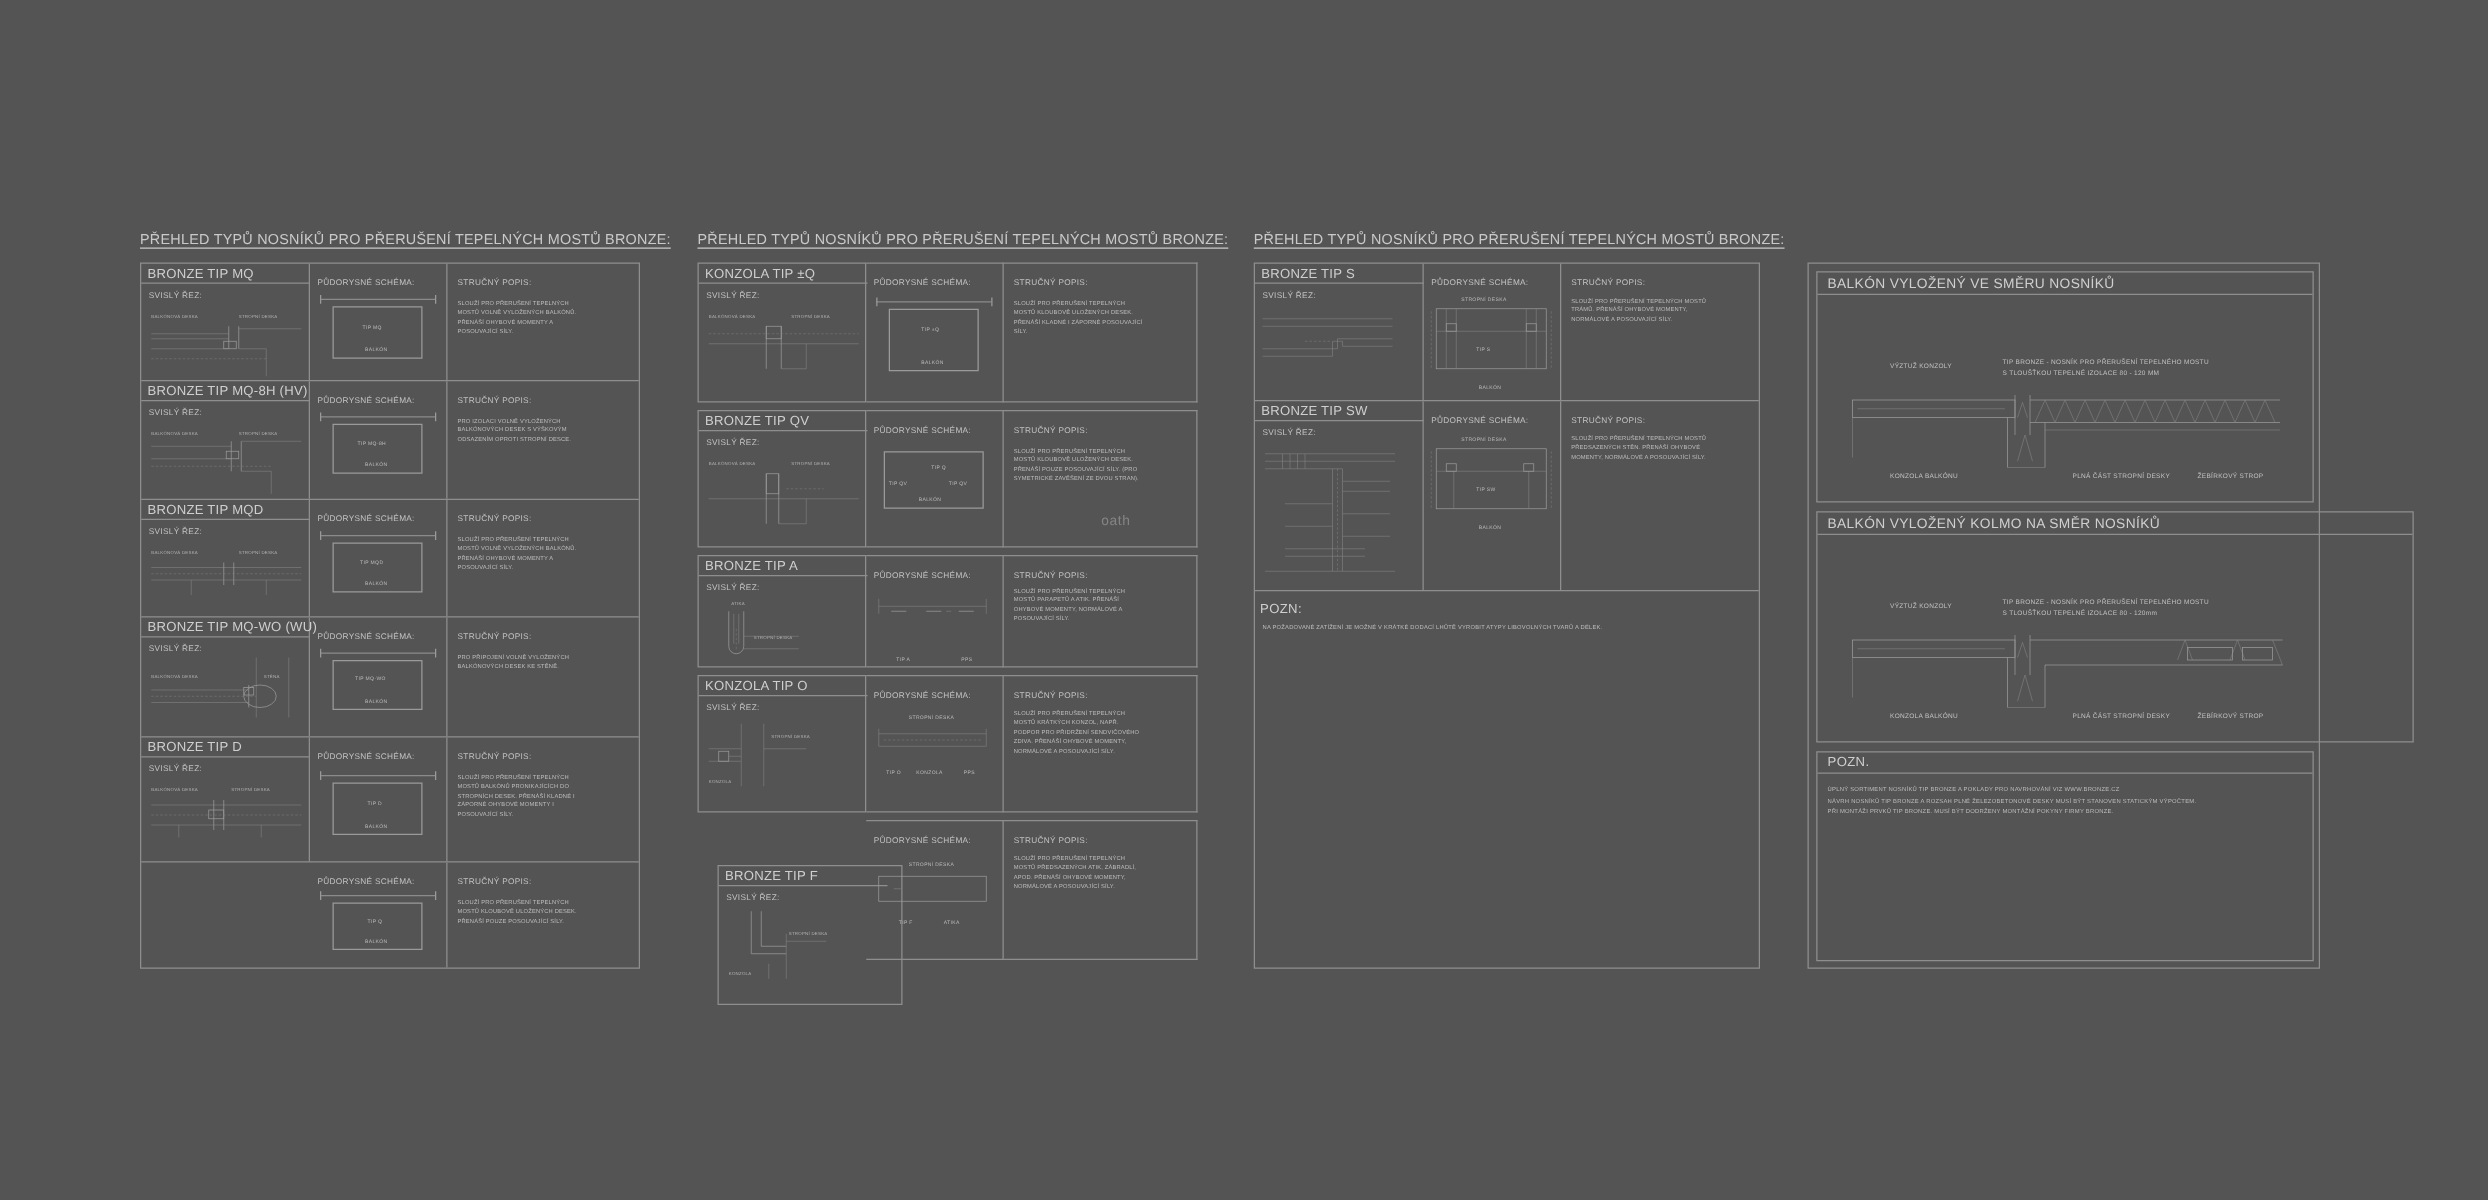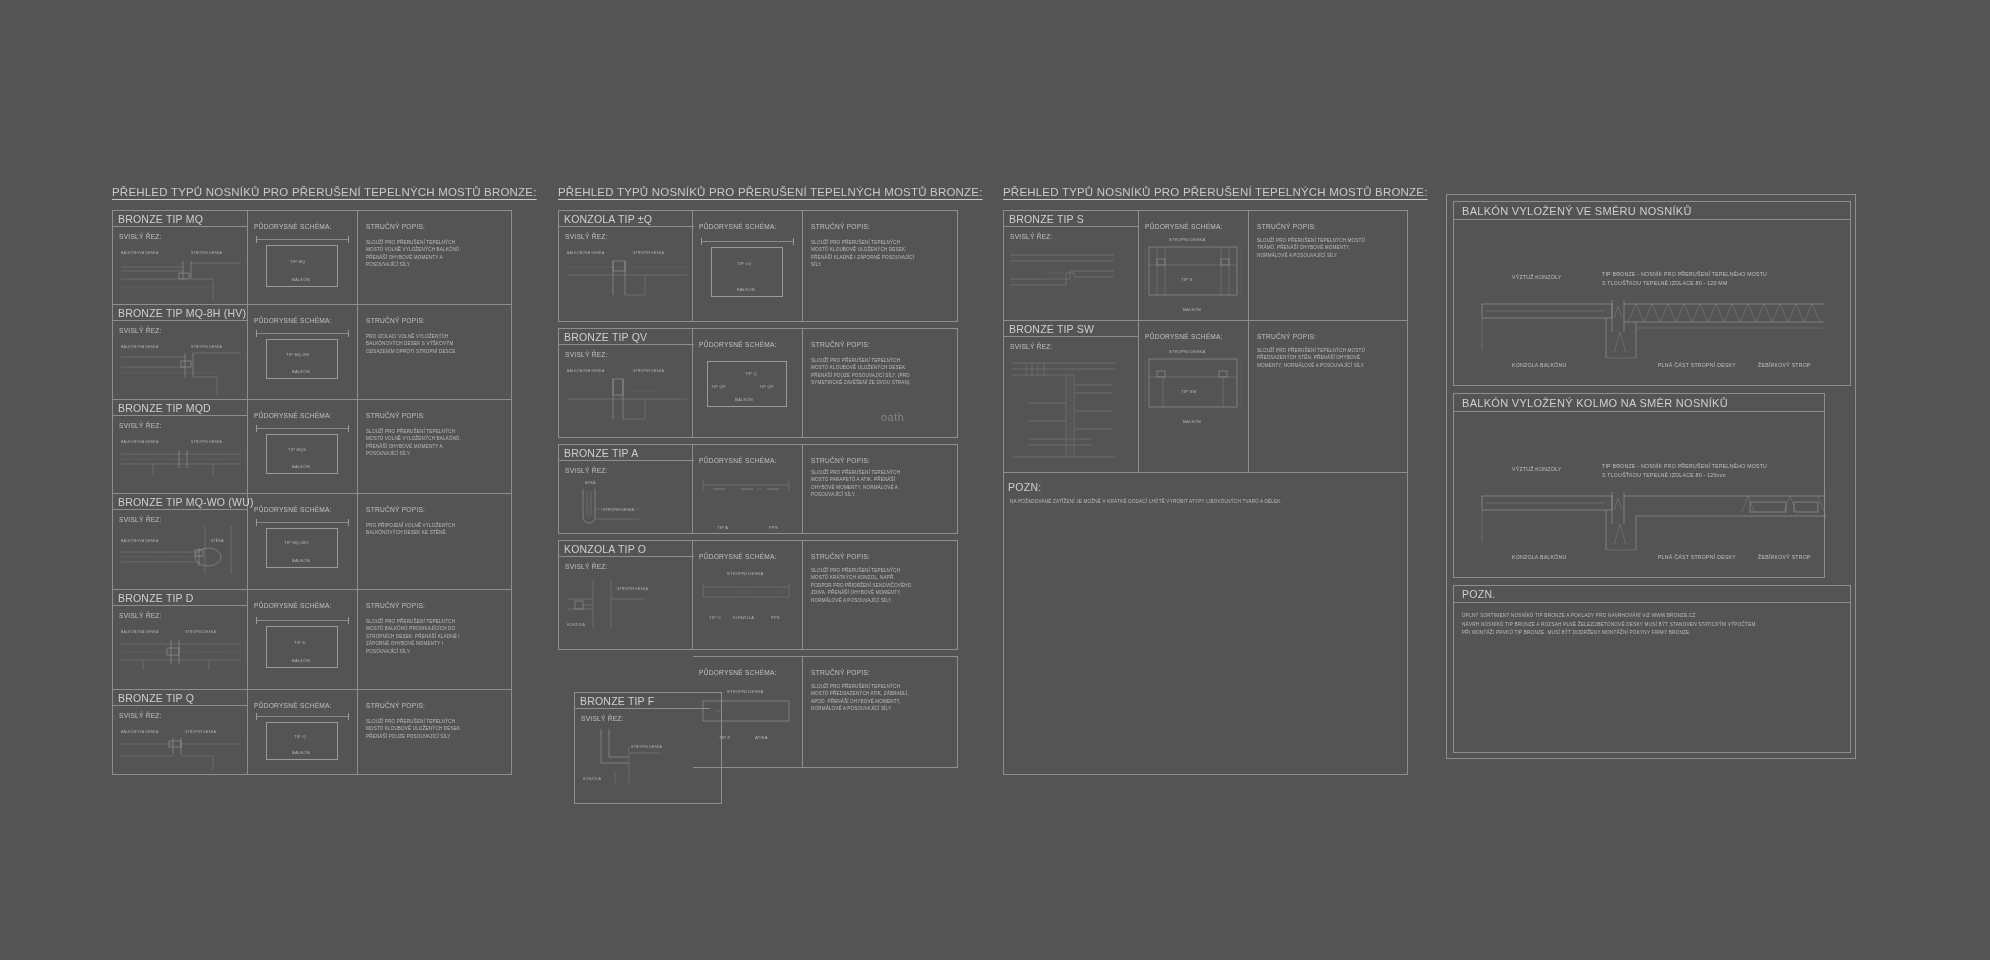--- a/index.html
+++ b/index.html
@@ -262,36 +262,20 @@
         <div class="planlbl" style="left:46px; top:50px;">TIP D</div>
         <div class="planlbl" style="left:44px; top:68px;">BALKÓN</div>
       </div>
       <div class="cell c3">
         <div class="subhead" style="left:8px; top:12px;">STRUČNÝ POPIS:</div>
         <div class="desc" style="left:8px; top:28px;">SLOUŽÍ PRO PŘERUŠENÍ TEPELNÝCH MOSTŮ BALKÓNŮ PRONIKAJÍCÍCH DO STROPNÍCH DESEK. PŘENÁŠÍ KLADNÉ I ZÁPORNÉ OHYBOVÉ MOMENTY I POSOUVAJÍCÍ SÍLY.</div>
       </div>
     </div>
 
     <div class="row" style="height:84px;">
-      <div class="cell c1">
-        <div class="rowhead">BRONZE TIP Q</div>
-        <div class="subhead" style="left:6px; top:22px;">SVISLÝ ŘEZ:</div>
-        <div class="tinylbl" style="left:8px; top:40px;">BALKÓNOVÁ DESKA</div>
-        <div class="tinylbl" style="left:72px; top:40px;">STROPNÍ DESKA</div>
-        <svg width="135" height="42" style="left:0; top:46px;">
-          <line class="thin" x1="8" y1="8" x2="60" y2="8"></line>
-          <line x1="60" y1="2" x2="60" y2="18"></line>
-            <line x1="68" y1="2" x2="68" y2="18"></line>
-          <rect x="56" y="5" width="12" height="6"></rect>
-          <line class="thin" x1="68" y1="8" x2="128" y2="8"></line>
-          <line class="thin" x1="8" y1="20" x2="60" y2="20"></line>
-          <line class="thin" x1="68" y1="20" x2="100" y2="20"></line>
-          <line class="thin" x1="100" y1="20" x2="100" y2="34"></line>
-        </svg>
-      </div>
       <div class="cell c2">
         <div class="subhead" style="left:6px; top:12px;">PŮDORYSNÉ SCHÉMA:</div>
         <div class="dim" style="left:8px; top:26px; width:92px;"></div>
         <div class="ln vln" style="left:8px; top:23px; height:7px;"></div>
         <div class="ln vln" style="left:100px; top:23px; height:7px;"></div>
         <div class="planrect" style="left:18px; top:32px; width:72px; height:38px;"></div>
         <div class="planlbl" style="left:46px; top:44px;">TIP Q</div>
         <div class="planlbl" style="left:44px; top:60px;">BALKÓN</div>
       </div>
       <div class="cell c3">
@@ -548,21 +532,21 @@
         <div class="desc" style="left:8px; top:26px; width:110px;">SLOUŽÍ PRO PŘERUŠENÍ TEPELNÝCH MOSTŮ PŘEDSAZENÝCH STĚN. PŘENÁŠÍ OHYBOVÉ MOMENTY, NORMÁLOVÉ A POSOUVAJÍCÍ SÍLY.</div>
       </div>
     </div>
 
     <div class="row" style="height:300px;">
       <div style="position:absolute; left:4px; top:8px; font-size:10.5px; color:#cfcfcf; letter-spacing:.3px;">POZN:</div>
       <div style="position:absolute; left:6px; top:26px; font-size:4.6px; color:#bdbdbd; letter-spacing:.2px;">NA POŽADOVANÉ ZATÍŽENÍ JE MOŽNÉ V KRÁTKÉ DODACÍ LHŮTĚ VYROBIT ATYPY LIBOVOLNÝCH TVARŮ A DÉLEK.</div>
     </div>
   </div>
 
-  <div class="bigbox" style="left:1446px; top:194px; width:410px; height:565px;">
+  <div class="bigbox" style="left:1446px; top:210px; width:410px; height:565px;">
 
     <div class="bigbox" style="left:6px; top:6px; width:398px; height:185px;">
       <div class="bigtitle">BALKÓN VYLOŽENÝ VE SMĚRU NOSNÍKŮ</div>
       <div class="biglbl" style="left:58px; top:72px;">VÝZTUŽ KONZOLY</div>
       <div class="biglbl two" style="left:148px; top:68px; white-space:pre-line;">TIP BRONZE - NOSNÍK PRO PŘERUŠENÍ TEPELNÉHO MOSTU
 S TLOUŠŤKOU TEPELNÉ IZOLACE 80 - 120 MM</div>
       <svg width="398" height="80" style="left:0; top:96px;">
 
         <rect x="28" y="6" width="130" height="14"></rect>
         <line class="thin" x1="32" y1="13" x2="150" y2="13"></line>
@@ -581,21 +565,21 @@
         <line class="thin" x1="152" y1="60" x2="182" y2="60"></line>
         <path class="thin" d="M160 55 L166 34 L172 55"></path>
         <line class="thin" x1="28" y1="20" x2="28" y2="52"></line>
         <line class="thin" x1="182" y1="30" x2="370" y2="30"></line>
       </svg>
       <div class="biglbl" style="left:58px; top:160px;">KONZOLA BALKÓNU</div>
       <div class="biglbl" style="left:204px; top:160px;">PLNÁ ČÁST STROPNÍ DESKY</div>
       <div class="biglbl" style="left:304px; top:160px;">ŽEBÍRKOVÝ STROP</div>
     </div>
 
-    <div class="bigbox" style="left:6px; top:198px; width:372px; height:185px;">
+    <div class="bigbox" style="left:6px; top:198px; width:478px; height:185px;">
       <div class="bigtitle">BALKÓN VYLOŽENÝ KOLMO NA SMĚR NOSNÍKŮ</div>
       <div class="biglbl" style="left:58px; top:72px;">VÝZTUŽ KONZOLY</div>
       <div class="biglbl two" style="left:148px; top:68px; white-space:pre-line;">TIP BRONZE - NOSNÍK PRO PŘERUŠENÍ TEPELNÉHO MOSTU
 S TLOUŠŤKOU TEPELNÉ IZOLACE 80 - 120mm</div>
       <svg width="398" height="80" style="left:0; top:96px;">
         <rect x="28" y="6" width="130" height="14"></rect>
         <line class="thin" x1="32" y1="13" x2="150" y2="13"></line>
         <line x1="158" y1="2" x2="158" y2="34"></line>
         <line x1="170" y1="2" x2="170" y2="34"></line>
         <path class="thin" d="M160 20 L164 8 L168 20"></path>

